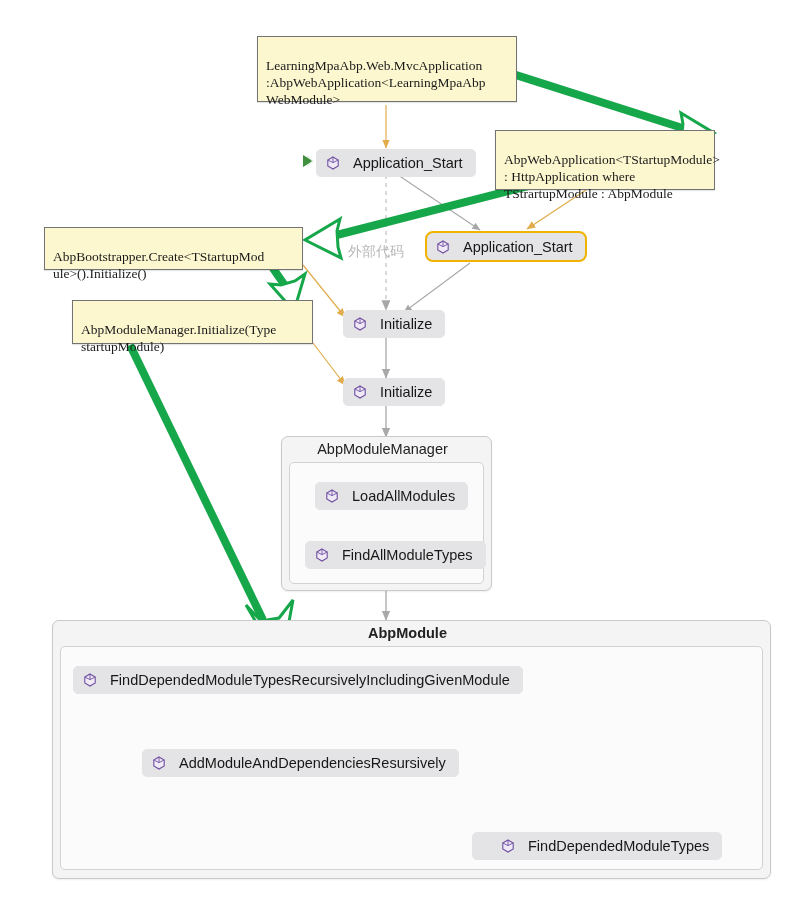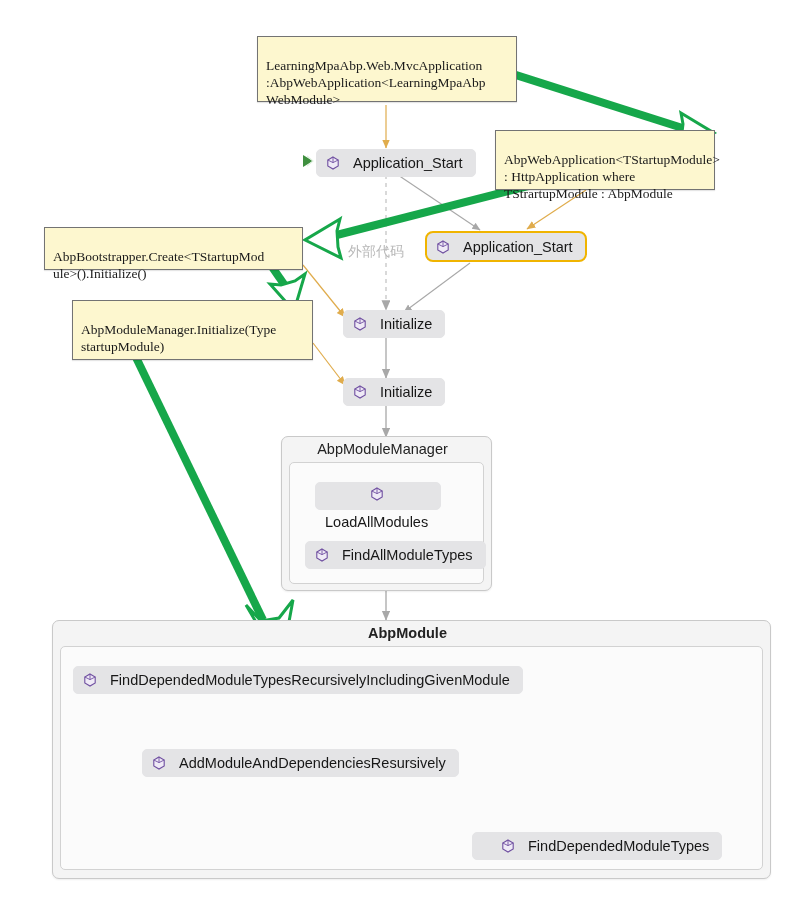--- a/index.html
+++ b/index.html
@@ -170,21 +170,21 @@
 :AbpWebApplication&lt;LearningMpaAbp
 WebModule&gt;</div>
 
   <div class="note" style="left:495px;top:130px;width:220px;height:60px;">AbpWebApplication&lt;TStartupModule&gt;
 : HttpApplication where
 TStrartupModule : AbpModule</div>
 
   <div class="note" style="left:44px;top:227px;width:259px;height:43px;">AbpBootstrapper.Create&lt;TStartupMod
 ule&gt;().Initialize()</div>
 
-  <div class="note" style="left:72px;top:300px;width:241px;height:60px;">AbpModuleManager.Initialize(Type
+  <div class="note" style="left:72px;top:300px;width:241px;height:44px;">AbpModuleManager.Initialize(Type
 startupModule)</div>
 
   <div class="note" style="left:465px;top:712px;width:236px;height:86px;">var dependsOnAttributes =
 moduleType.GetCustomAttributes
 (typeof(DependsOnAttribute),
 true).Cast&lt;DependsOnAttribute&gt;();</div>
 
   <div class="extlabel" style="left:332px;top:243px;margin-left:16px;">外部代码</div>
 
   <div class="group" style="left:281px;top:436px;width:211px;height:155px;">
@@ -235,21 +235,21 @@
   <div class="node" style="left:343px;top:378px;">
     <span class="ico">
       <svg viewBox="0 0 14 14" width="14" height="14">
         <path d="M7 1 L12.2 4 L12.2 10 L7 13 L1.8 10 L1.8 4 z" fill="#efeaf6" stroke="#6f4fa0" stroke-width="1.1"></path>
         <path d="M7 1 L7 6.6 M7 6.6 L1.8 4 M7 6.6 L12.2 4" fill="none" stroke="#6f4fa0" stroke-width=".9"></path>
       </svg>
     </span>
     <span class="label">Initialize</span>
   </div>
 
-  <div class="node" style="left:315px;top:482px;flex-direction:column;">
+  <div class="node" style="left:315px;top:482px;">
     <span class="ico">
       <svg viewBox="0 0 14 14" width="14" height="14">
         <path d="M7 1 L12.2 4 L12.2 10 L7 13 L1.8 10 L1.8 4 z" fill="#efeaf6" stroke="#6f4fa0" stroke-width="1.1"></path>
         <path d="M7 1 L7 6.6 M7 6.6 L1.8 4 M7 6.6 L12.2 4" fill="none" stroke="#6f4fa0" stroke-width=".9"></path>
       </svg>
     </span>
     <span class="label">LoadAllModules</span>
   </div>
 
   <div class="node" style="left:305px;top:541px;">

